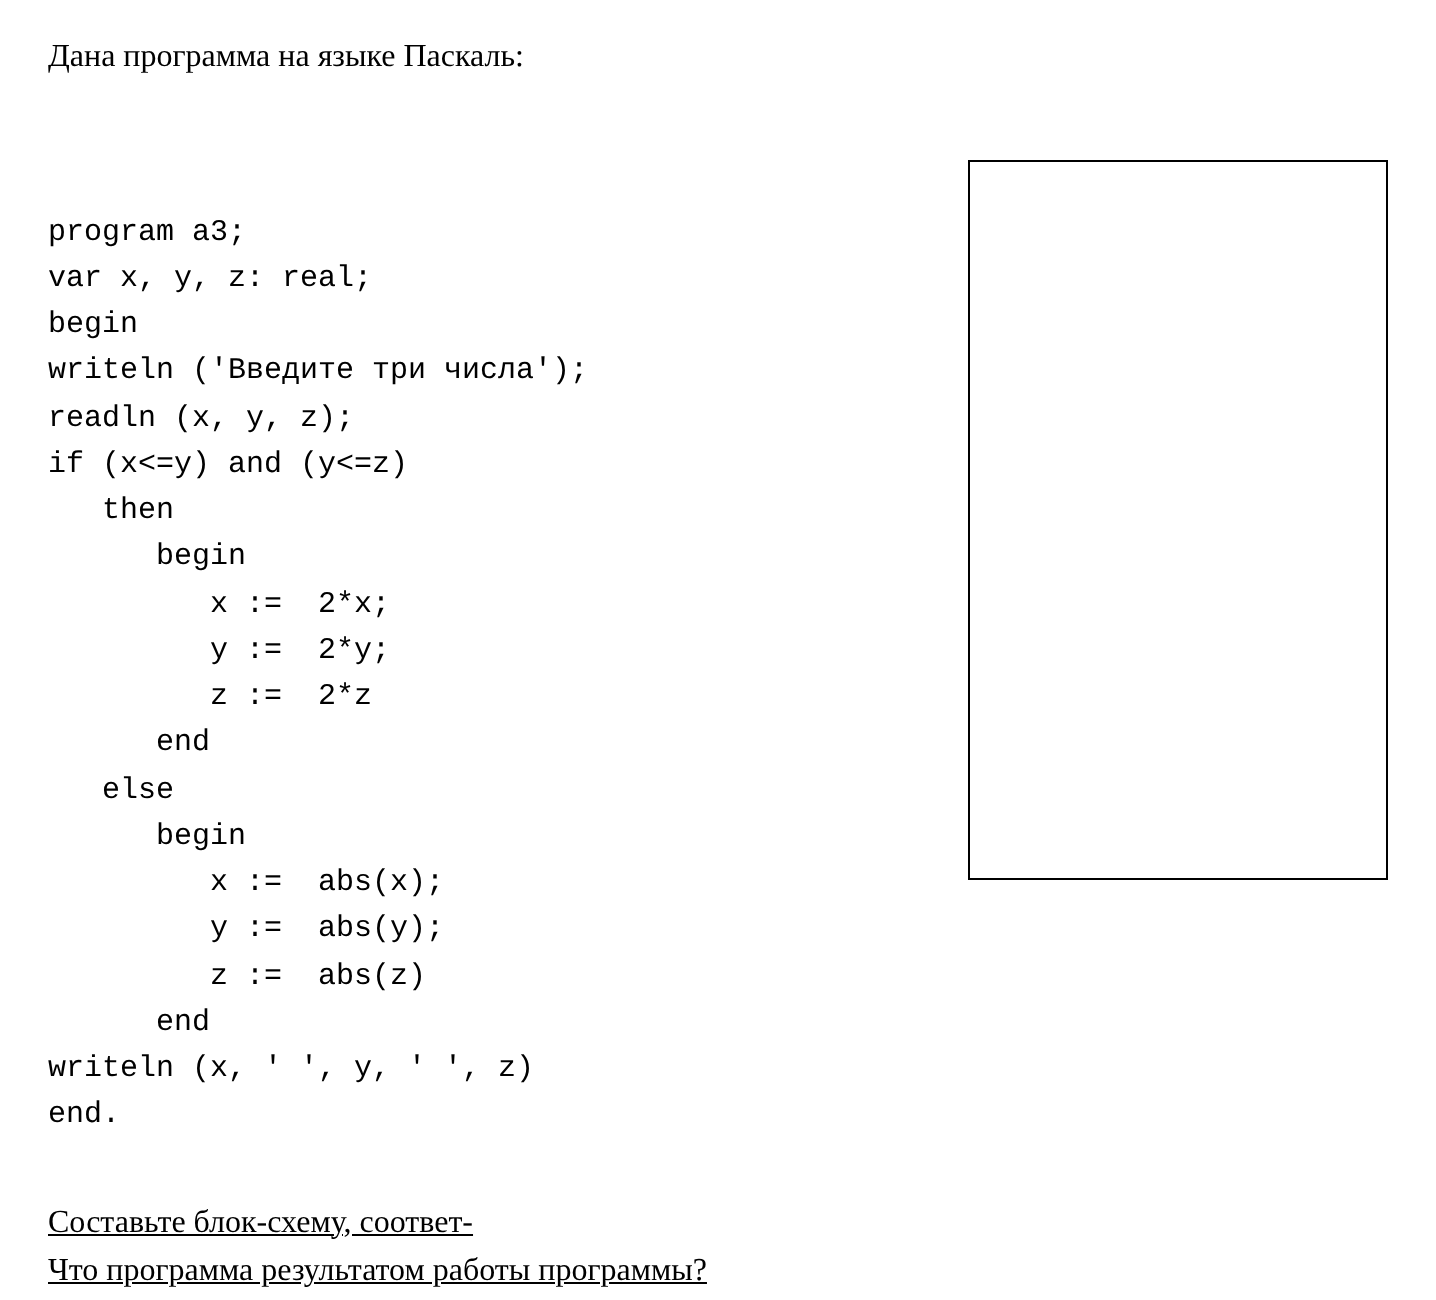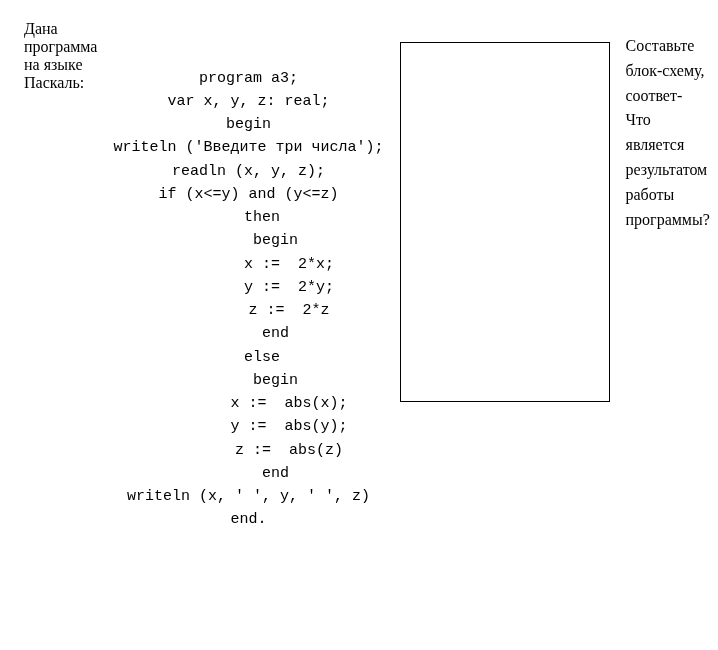--- a/index.html
+++ b/index.html
@@ -13,20 +13,21 @@
       min-height: 650px;
       background: #ffffff;
       font-family: 'Times New Roman', Times, serif;
       font-size: 16px;
       color: #000000;
       padding: 20px 24px;
     }
 
     .page-container {
       display: flex;
+      flex-direction: column;
       gap: 16px;
     }
 
     .main-content {
       display: flex;
       flex-direction: row;
       gap: 16px;
       align-items: flex-start;
     }
 
@@ -51,38 +52,38 @@
       background: #fff;
       flex-shrink: 0;
       margin-top: 22px;
     }
 
     .footer-section {
       margin-top: 14px;
       font-family: 'Times New Roman', Times, serif;
       font-size: 16px;
       line-height: 1.55;
+      text-decoration: underline;
     }
 
     .code-line {
       display: block;
-      text-align: center;
     }
   </style>
 </head>
 <body>
 
 <div class="page-container">
 
   <div class="intro-line">Дана программа на языке Паскаль:</div>
 
   <div class="main-content">
     <div class="code-section">
     <span class="code-line">program a3;</span><span class="code-line">var x, y, z: real;</span><span class="code-line">begin</span><span class="code-line">writeln ('Введите три числа');</span><span class="code-line">readln (x, y, z);</span><span class="code-line">if (x&lt;=y) and (y&lt;=z)</span><span class="code-line">   then</span><span class="code-line">      begin</span><span class="code-line">         x :=  2*x;</span><span class="code-line">         y :=  2*y;</span><span class="code-line">         z :=  2*z</span><span class="code-line">      end</span><span class="code-line">   else</span><span class="code-line">      begin</span><span class="code-line">         x :=  abs(x);</span><span class="code-line">         y :=  abs(y);</span><span class="code-line">         z :=  abs(z)</span><span class="code-line">      end</span><span class="code-line">writeln (x, ' ', y, ' ', z)</span><span class="code-line">end.</span></div>
     <div class="diagram-box"></div>
   </div>
 
   <div class="footer-section">
     <div>Составьте блок-схему, соответ-</div>
-    <div>Что является результатом работы программы?</div>
+    <div>Что программа результатом работы программы?</div>
   </div>
 
 </div>
 
 </body></html>

